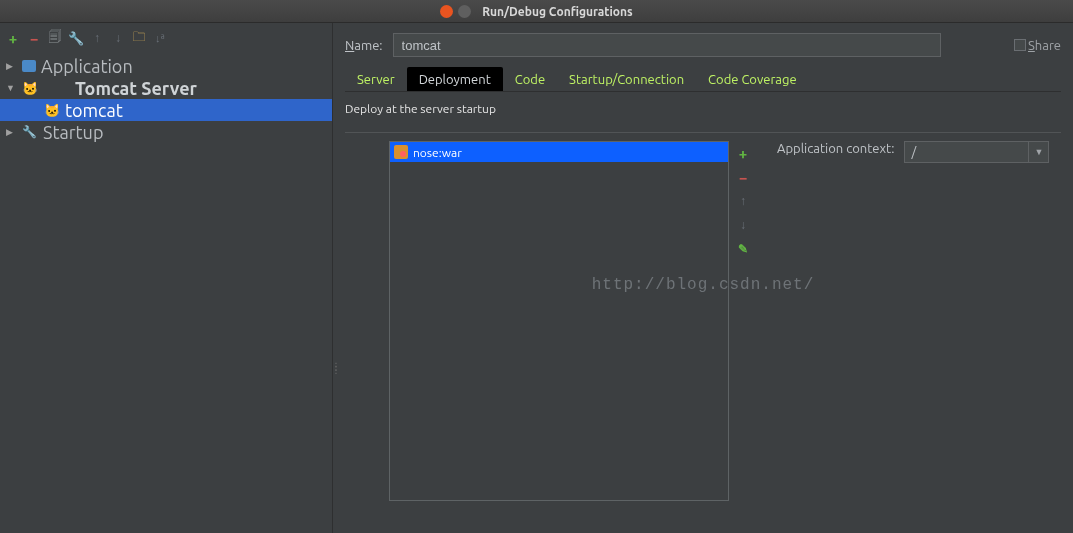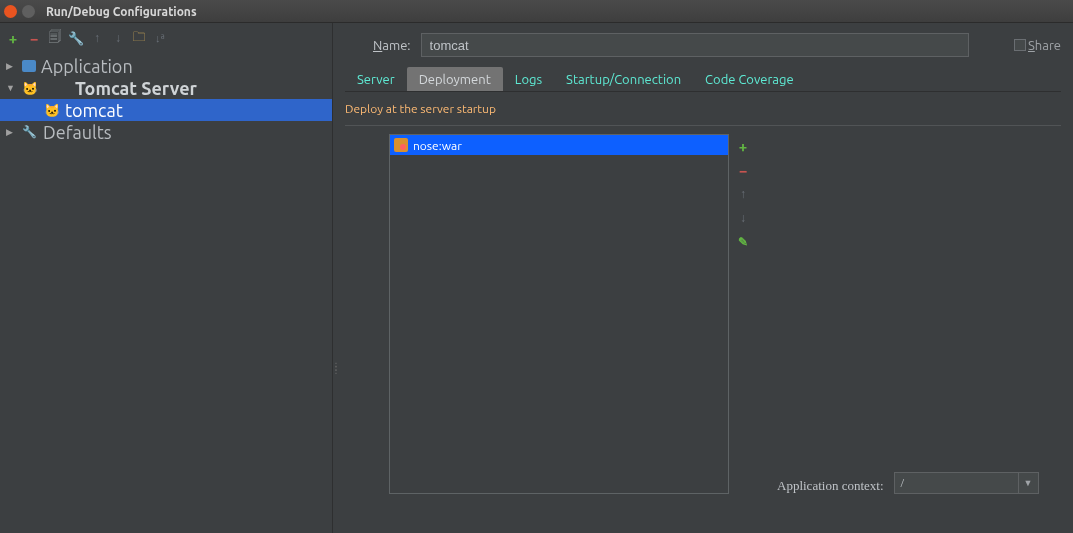--- a/index.html
+++ b/index.html
@@ -1,17 +1,17 @@
 <!DOCTYPE html>
 <html><head>
 <meta charset="utf-8">
 <style>
 * { box-sizing: border-box; margin: 0; padding: 0; }
 body { font-family: "Ubuntu", "Segoe UI", sans-serif; font-size: 13px; background: #3c3f41; color: #b8bcc0; width: 1073px; height: 533px; overflow: hidden; }
-.titlebar { height: 23px; background: linear-gradient(#4a4a4a, #3e3e3e); display: flex; align-items: center; padding: 0 4px; border-bottom: 1px solid #2b2b2b; }
+.titlebar { height: 23px; background: linear-gradient(#4a4a4a, #3e3e3e); display: flex; align-items: center; padding: 0 4px; border-bottom: 1px solid #2b2b2b; justify-content: center; }
 .tb-btn { width: 13px; height: 13px; border-radius: 50%; margin-right: 5px; }
 .tb-close { background: #e95420; }
 .tb-min { background: #5f5f5f; }
 .titlebar-title { margin-left: 6px; font-weight: bold; color: #d8d8d8; font-size: 12px; }
 .container { display: flex; height: 510px; }
 .sidebar { width: 333px; background: #3c3f41; border-right: 1px solid #2e2f30; display: flex; flex-direction: column; }
 .toolbar { height: 30px; display: flex; align-items: center; padding: 0 6px; gap: 7px; }
 .tb-icon { width: 14px; height: 14px; display: flex; align-items: center; justify-content: center; font-size: 13px; }
 .plus { color: #62b543; font-weight: bold; font-size: 15px; }
 .minus { color: #c75450; font-weight: bold; font-size: 15px; }
@@ -26,43 +26,43 @@
 .expander { width: 12px; font-size: 9px; color: #a0a0a0; margin-right: 4px; }
 .tree-icon { width: 16px; height: 16px; margin-right: 5px; display: flex; align-items: center; justify-content: center; font-size: 11px; }
 .app-icon { background: #4a89c7; color: #fff; border-radius: 2px; width: 14px; height: 12px; font-size: 9px; }
 .tomcat-icon { color: #d8a438; font-size: 13px; }
 .wrench-icon { color: #9aa0a6; font-size: 12px; }
 .tree-label { font-size: 18px; }
 .bold { font-weight: bold; color: #cfd3d6; margin-left: 32px; }
 .tree-row.level2 { padding-left: 44px; }
 .main { flex: 1; display: flex; flex-direction: column; padding: 10px 12px; position: relative; }
 .name-row { display: flex; align-items: center; gap: 10px; margin-bottom: 10px; }
-.name-label { color: #bfc3c7; margin-left: 28px; }
+.name-label { color: #bfc3c7; }
 .name-label u { text-decoration: underline; }
 .name-input { flex: 1; max-width: 548px; background: #45494a; border: 1px solid #5e6163; color: #bfc3c7; padding: 4px 8px; font-size: 13px; outline: none; height: 24px; }
 .share { margin-left: auto; display: flex; align-items: center; gap: 2px; color: #9ea2a6; }
 .share-check { width: 12px; height: 12px; border: 1px solid #6a6e72; background: #45494a; }
 .tabs { display: flex; border-bottom: 1px solid #2e2f30; margin-bottom: 10px; }
-.tab { padding: 5px 12px; color: #5eead4; cursor: default; }
-.tab.active { background: #737373; color: #d4d8db; border-top-left-radius: 2px; border-top-right-radius: 2px; }
-.section-label { color: #fdba74; margin-bottom: 12px; font-size: 12px; }
+.tab { padding: 5px 12px; color: #bef264; cursor: default; }
+.tab.active { background: #000000; color: #d4d8db; border-top-left-radius: 2px; border-top-right-radius: 2px; }
+.section-label { color: #e5e5e5; margin-bottom: 19px; font-size: 12px; }
 .deploy-area { display: flex; gap: 20px; padding-left: 44px; }
 .artifact-panel { display: flex; }
 .artifact-list { width: 340px; height: 360px; border: 1px solid #5e6365; background: #3c3f41; }
 .artifact-item { height: 20px; background: #0d60ff; color: #fff; display: flex; align-items: center; padding: 0 4px; gap: 5px; font-size: 12px; }
 .artifact-icon { width: 14px; height: 14px; background: #d89030; border-radius: 2px; display: flex; align-items: center; justify-content: center; }
 .artifact-icon::after { content: ""; width: 6px; height: 6px; background: #ff6060; border-radius: 50%; position: relative; top: 2px; left: 2px; }
 .artifact-btns { display: flex; flex-direction: column; gap: 8px; padding: 4px 6px; }
 .ab { width: 16px; height: 16px; display: flex; align-items: center; justify-content: center; font-size: 15px; font-weight: bold; }
 .ab.plus2 { color: #62b543; }
 .ab.minus2 { color: #c75450; }
 .ab.up2 { color: #6a7078; font-size: 12px; }
 .ab.down2 { color: #6a7078; font-size: 12px; }
 .ab.edit2 { color: #62b543; font-size: 12px; }
-.context-row { display: flex; align-items: flex-end; gap: 10px; font-family: Liberation Serif, serif; }
+.context-row { display: flex; align-items: flex-start; gap: 10px; }
 .context-label { color: #bfc3c7; font-size: 13px; }
 .context-select { width: 145px; height: 22px; background: #45494a; border: 1px solid #5e6163; display: flex; align-items: center; }
 .cs-val { flex: 1; padding: 0 6px; color: #bfc3c7; }
 .cs-btn { width: 20px; height: 20px; border-left: 1px solid #5e6163; display: flex; align-items: center; justify-content: center; color: #a0a4a8; font-size: 9px; }
 .hr { border: none; border-top: 1px solid #515456; margin-top: -2px; margin-bottom: 8px; }
 .watermark { position: absolute; left: 50%; top: 50%; transform: translate(-50%, -10%); color: #6e7377; font-family: "Courier New", monospace; font-size: 16px; letter-spacing: 1px; pointer-events: none; }
 .splitter-dots { position: absolute; left: 331px; top: 365px; color: #666; font-size: 10px; line-height: 3px; letter-spacing: -1px; }
 </style>
 </head>
 <body>
@@ -96,39 +96,39 @@
         <span class="tree-icon tomcat-icon">🐱</span>
         <span class="tree-label bold">Tomcat Server</span>
       </div>
       <div class="tree-row level2 sel">
         <span class="tree-icon tomcat-icon">🐱</span>
         <span class="tree-label">tomcat</span>
       </div>
       <div class="tree-row">
         <span class="expander">▶</span>
         <span class="tree-icon wrench-icon">🔧</span>
-        <span class="tree-label">Defaults</span>
+        <span class="tree-label">Startup</span>
       </div>
     </div>
   </div>
 
   <div class="main">
     <div class="name-row">
       <span class="name-label"><u>N</u>ame:</span>
       <input class="name-input" value="tomcat" style="">
       <div class="share">
         <div class="share-check"></div>
         <span><u>S</u>hare</span>
       </div>
     </div>
 
     <div class="tabs">
       <div class="tab">Server</div>
       <div class="tab active">Deployment</div>
-      <div class="tab">Logs</div>
+      <div class="tab">Code</div>
       <div class="tab">Startup/Connection</div>
       <div class="tab">Code Coverage</div>
     </div>
 
     <div class="section-label">Deploy at the server startup</div>
     <hr class="hr">
 
     <div class="deploy-area">
       <div class="artifact-panel">
         <div class="artifact-list">
@@ -148,16 +148,17 @@
 
       <div class="context-row">
         <span class="context-label">Application context:</span>
         <div class="context-select">
           <span class="cs-val">/</span>
           <span class="cs-btn">▼</span>
         </div>
       </div>
     </div>
 
+    <div class="watermark">http://blog.csdn.net/</div>
   </div>
 </div>
 
 <div class="splitter-dots">⋮<br>⋮</div>
 
 </body></html>

